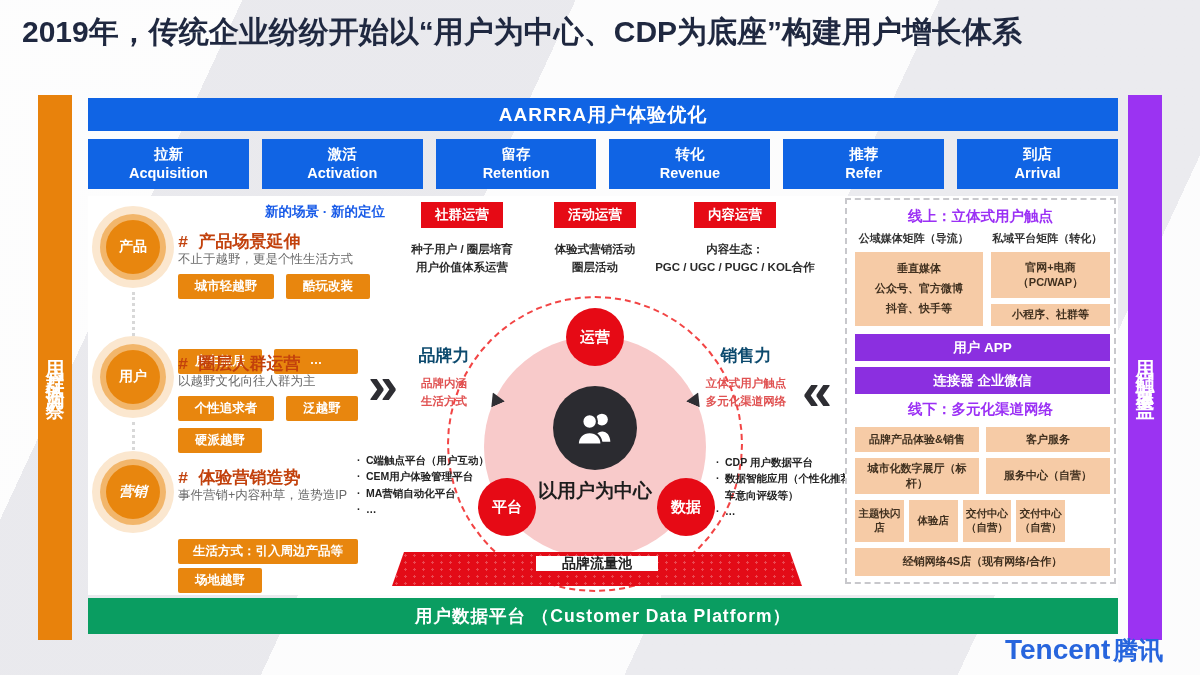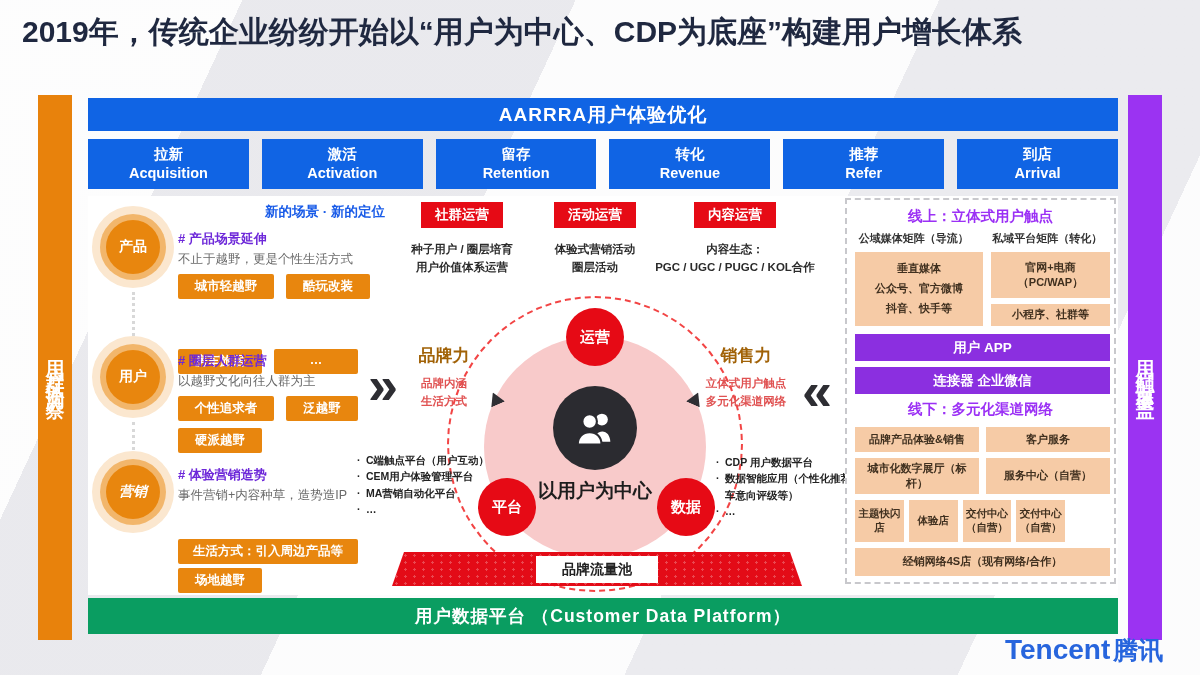--- a/index.html
+++ b/index.html
@@ -30,21 +30,21 @@
   .tagline { position:absolute; left:117px; top:7px; width:180px; text-align:right; color:#1a5ce8; font-weight:800; font-size:13.5px; }
 
   .icircle { position:absolute; width:54px; height:54px; border-radius:50%; background:#e8860e;
              box-shadow:0 0 0 6px #f2b express66b, 0 0 0 14px #fbe7cf; display:flex; align-items:center; justify-content:center; }
   .icircle { box-shadow:0 0 0 6px #f2b66b, 0 0 0 14px #fbe7cf; }
   .icircle span { color:#fff; font-weight:bold; font-size:14px; }
   .c1 { left:18px; top:24px; } .c2 { left:18px; top:154px; } .c3 { left:18px; top:269px;font-style:italic; }
   .dotline { position:absolute; left:44px; width:0; border-left:3px dotted #d8d8d8; }
   .d1 { top:96px; height:44px; } .d2 { top:226px; height:40px; }
 
-  .sec-h { position:absolute; left:90px; font-size:13px; font-weight:800; color:#6d28d9; }
+  .sec-h { position:absolute; left:90px; font-size:17px; font-weight:800; color:#c2410c;font-family:Liberation Mono, monospace; }
   .sec-d { position:absolute; left:90px; font-size:12.5px; color:#6a6a6a; }
   .s1h { top:34px; } .s1d { top:55px; }
   .s2h { top:156px; } .s2d { top:177px; }
   .s3h { top:270px; } .s3d { top:291px; }
   .btnrow { position:absolute; left:90px; display:flex; gap:12px; }
   .obtn { display:inline-block; background:#e8860e; color:#fff; font-weight:bold; font-size:12.5px;
           text-align:center; padding:4px 2px; border-radius:2px; }
 
   .op-col { position:absolute; top:6px; text-align:center; }
   .op1 { left:289px; width:170px; } .op2 { left:422px; width:170px; } .op3 { left:547px; width:200px; }
@@ -56,40 +56,40 @@
   .pink-circle { position:absolute; left:396px; top:140px; width:222px; height:222px; background:#f8caca; border-radius:50%; }
   .user-circle { position:absolute; left:465px; top:190px; width:84px; height:84px; background:#2b2b30; border-radius:50%;
                  display:flex; align-items:center; justify-content:center; }
   .center-label { position:absolute; left:407px; top:282px; width:200px; text-align:center; font-size:19px; font-weight:800; color:#1d1d1d; }
   .node { position:absolute; width:58px; height:58px; border-radius:50%; background:#e60a15; color:#fff;
           display:flex; align-items:center; justify-content:center; font-weight:bold; font-size:15px; }
   .n-top { left:478px; top:112px; } .n-left { left:390px; top:282px; } .n-right { left:569px; top:282px; }
 
   .force { position:absolute; top:148px; width:120px; text-align:center; }
   .brand { left:296px; } .sales { left:598px; }
-  .ftitle { font-size:17px; font-weight:800; color:#a16207; }
+  .ftitle { font-size:17px; font-weight:800; color:#0c4a6e; }
   .fline { font-size:11.5px; font-weight:bold; color:#e05252; margin-top:3px; }
   .fline.first { margin-top:9px; }
 
   .chev { position:absolute; font-size:54px; font-weight:700; color:#2e2e33; line-height:1; }
   .chev-l { left:280px; top:162px; } .chev-r { left:714px; top:168px; }
   .arrow { position:absolute; width:15px; height:13px; background:#2f2f34; clip-path:polygon(50% 0, 100% 100%, 0 100%); }
   .a-left { left:400px; top:196px; transform:rotate(-24deg); }
   .a-right { left:600px; top:196px; transform:rotate(24deg); }
 
   .bullets { position:absolute; list-style:none; font-size:10.5px; font-weight:600; color:#222; line-height:1.55; }
   .bullets li { padding-left:10px; position:relative; }
   .bullets li::before { content:"·"; position:absolute; left:1px; }
   .left-bullets { left:268px; top:256px; width:180px; }
   .right-bullets { left:627px; top:258px; width:158px; }
 
   .banner { position:absolute; left:304px; top:356px; width:410px; height:34px; background:#e30b17;
             clip-path:polygon(12px 0, calc(100% - 12px) 0, 100% 100%, 0 100%);
             background-image:radial-gradient(rgba(255,255,255,.25) 1.3px, transparent 1.4px); background-size:9px 7px; }
-  .banner-box { position:absolute; left:50%; top:4px; transform:translateX(-50%); width:122px; height:27px; background:#fff;
+  .banner-box { position:absolute; left:50%; top:4px; transform:translateX(-50%); width:122px; height:15px; background:#fff;
                 display:flex; align-items:center; justify-content:center; font-size:14px; font-weight:800; color:#222; }
 
   .panel { position:absolute; left:757px; top:2px; width:271px; height:386px; background:#fff; border:2px dashed #c8c8cc; }
   .ptitle { position:absolute; left:0; width:100%; text-align:center; color:#9b30f5; font-weight:800; font-size:14.5px; }
   .t-online { top:7px; } .t-offline { top:200px; }
   .pheaders { position:absolute; top:31px; left:0; width:100%; display:flex; }
   .pheaders span { flex:1; text-align:center; font-size:11px; font-weight:800; color:#333; }
   .pbox { position:absolute; background:#f6cba6; color:#40301f; display:flex; align-items:center; justify-content:center;
           text-align:center; font-size:11px; font-weight:bold; line-height:1.4; }
   .media-box { left:8px; top:52px; width:128px; height:74px; line-height:1.8; }

